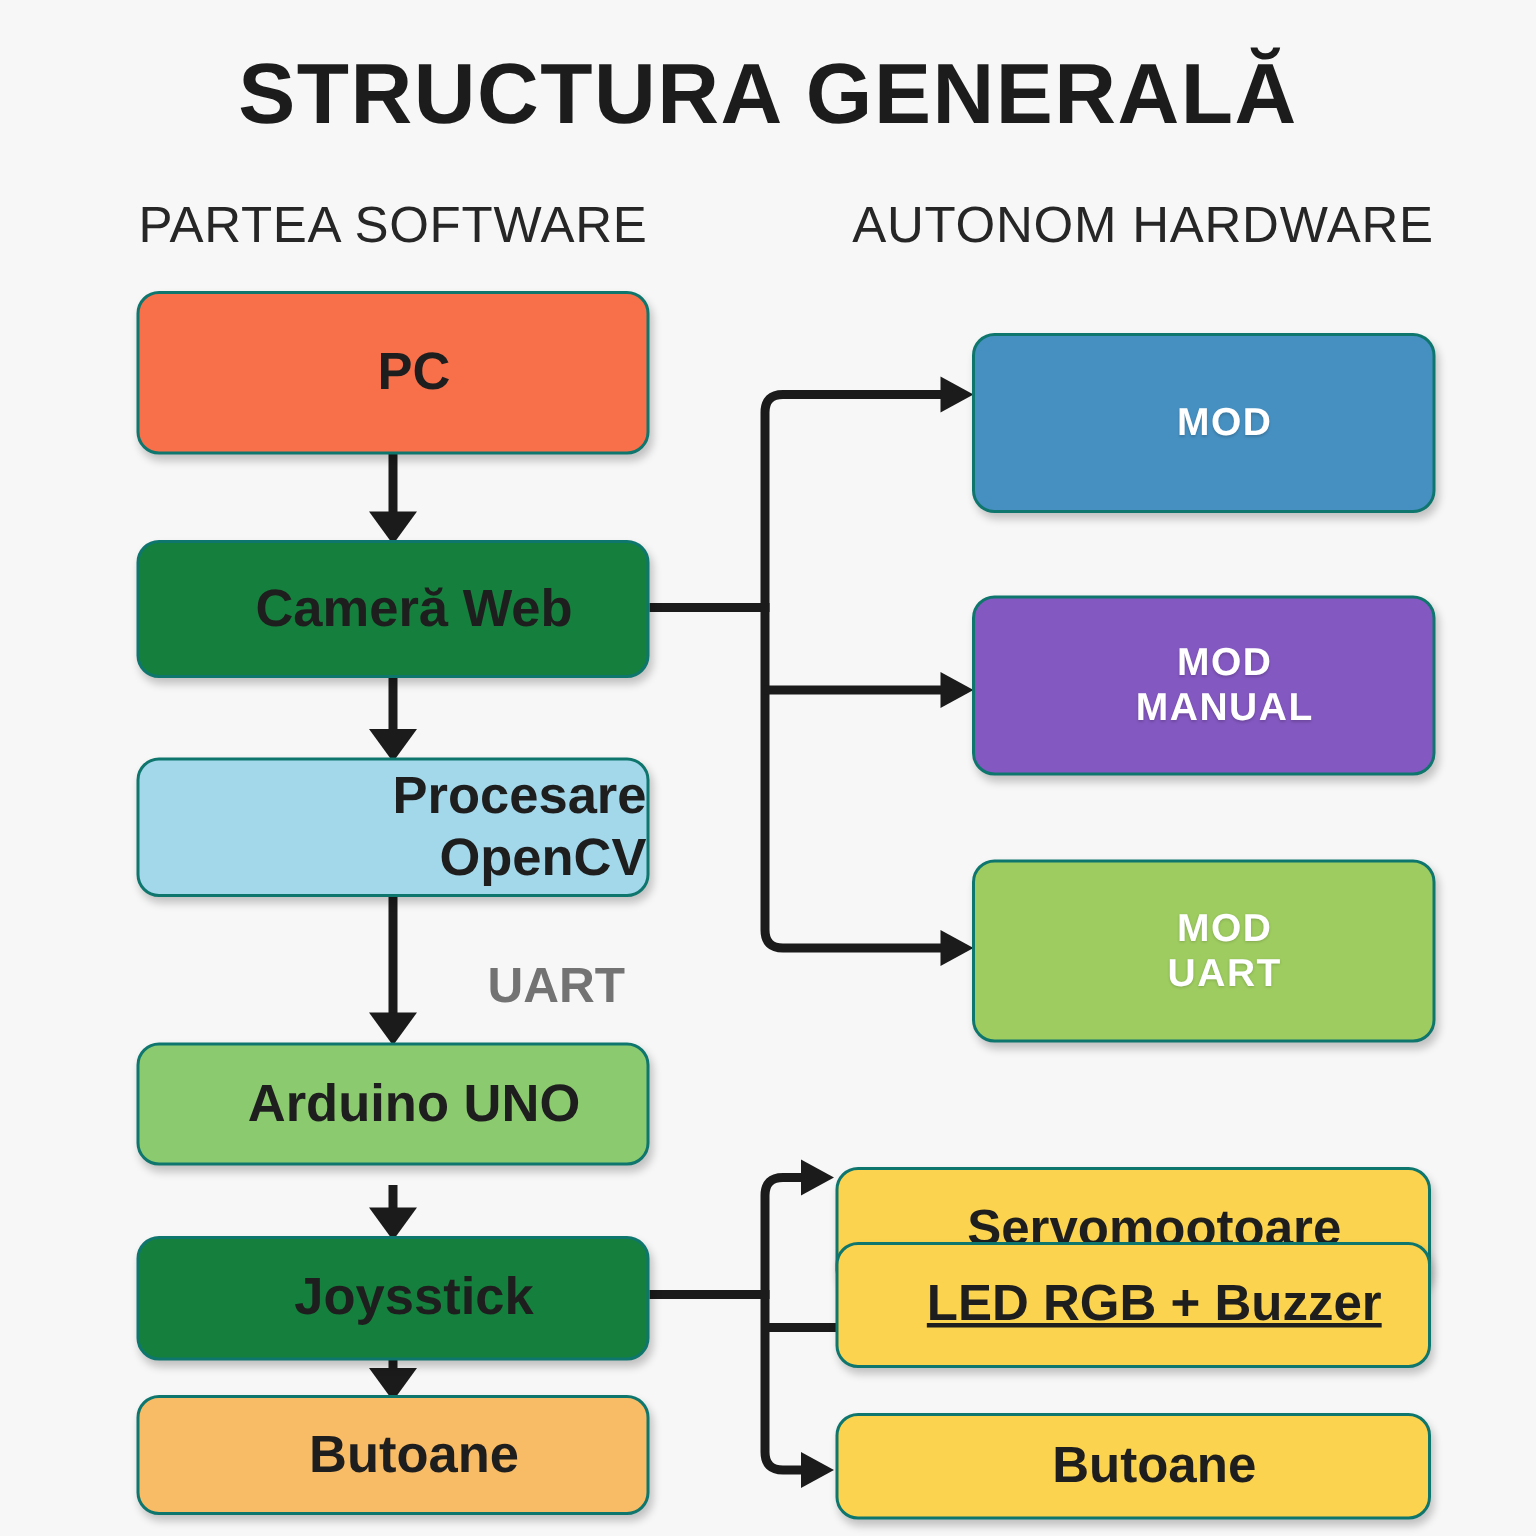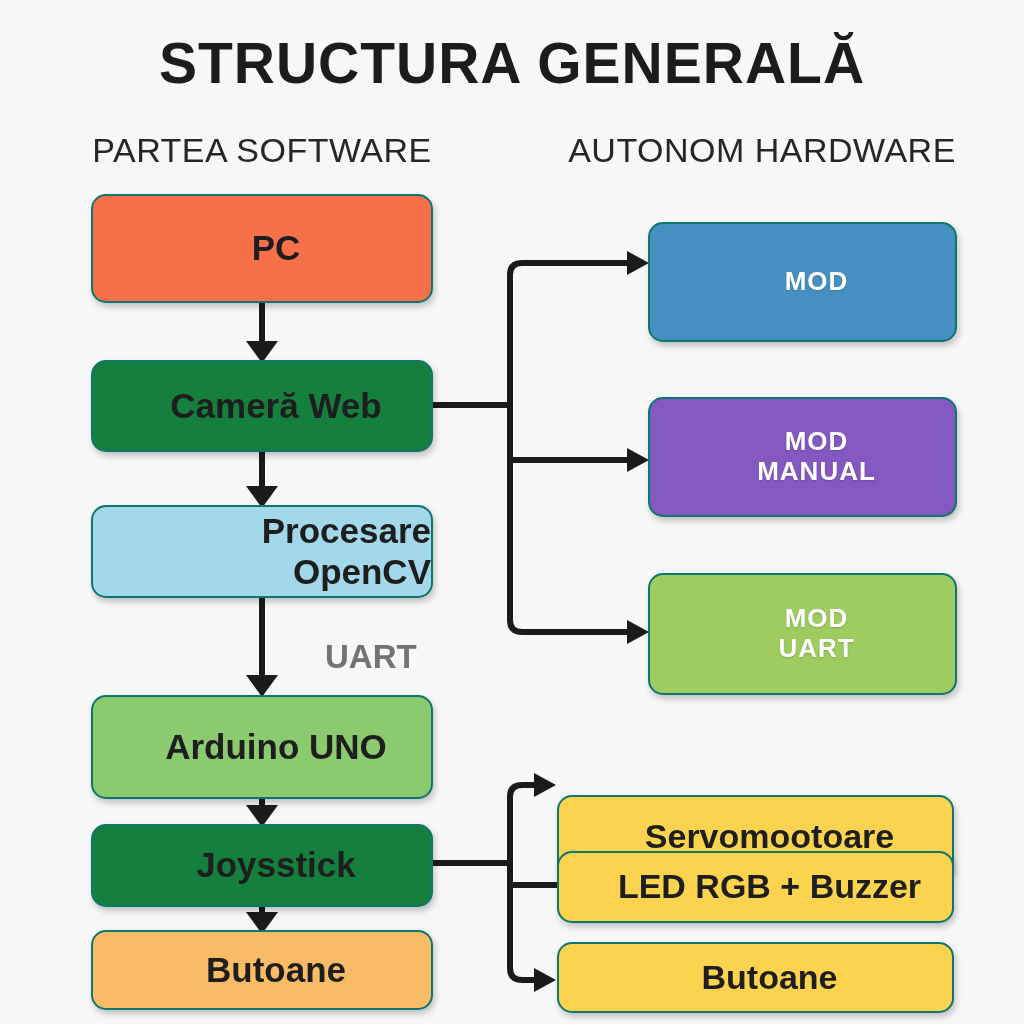--- a/index.html
+++ b/index.html
@@ -37,33 +37,33 @@
     color:#1E1E1E;
     box-shadow:2px 4px 6px rgba(0,0,0,0.22);
     line-height:1.15;
     padding-left:28px;
   }
   
   .sw{left:91px;width:342px;font-size:35px;}
   .n-pc{top:194px;height:109px;background:#F8704A;}
   .n-camera{top:360px;height:92px;background:#15803d;}
   .n-opencv{top:505px;height:93px;background:#A3D8EB;text-align:right;}
-  .n-arduino{top:695px;height:104px;background:#8CCA70;}
+  .n-arduino{top:695px;height:82px;background:#8CCA70;}
   .n-joysstick{top:824px;height:83px;background:#15803d;}
   .n-butoane-sw{top:930px;height:80px;background:#F9BC66;}
   
   .hw-mode{left:648px;width:309px;font-size:26px;color:#FFFFFF;letter-spacing:1px;
            text-shadow:0 1px 2px rgba(0,0,0,0.18);}
   .n-autonom{top:222px;height:120px;background:#4690C1;}
   .n-manual{top:397px;height:120px;background:#8458C1;}
   .n-liber{top:573px;height:122px;background:#9ECC60;}
   
   .hw-out{left:557px;width:397px;font-size:34px;background:#FBD34F;}
-  .n-servo{top:795px;height:83px;}
-  .n-ledrgb{top:851px;height:72px;}
+  .n-servo{top:778px;height:83px;}
+  .n-ledrgb{top:828px;height:84px;text-decoration:underline;}
   .n-butoane-hw{top:942px;height:71px;}
   .edge-label{
     position:absolute;left:325px;top:638px;
     font-size:33px;font-weight:800;color:#737373;
   }
   .connector-layer{position:absolute;left:0;top:0;width:1024px;height:1024px;}
   .connector-layer path{stroke:#1B1B1B;stroke-width:6;fill:none;}
   .connector-layer polygon{fill:#1B1B1B;stroke:none;}
 </style>
 </head>

